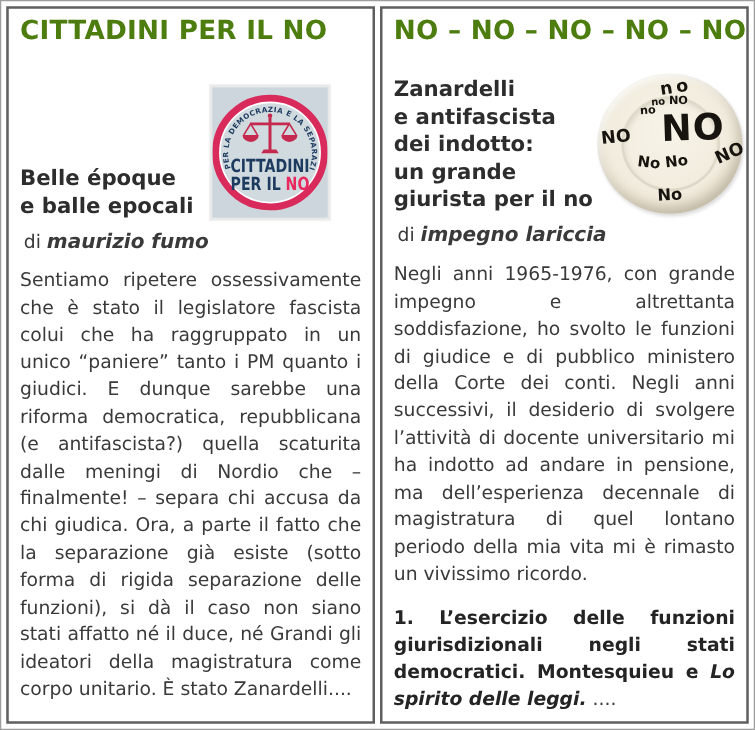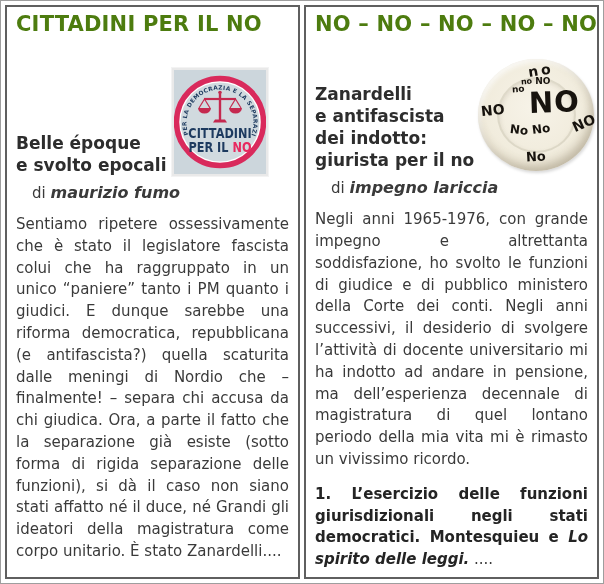--- a/index.html
+++ b/index.html
@@ -46,21 +46,21 @@
     font-size: 17px;
     font-weight: bold;
     color: #2d2d2d;
     line-height: 22px;
     padding-left: 1px;
   }
   .title-line { white-space: nowrap; }
   .byline {
     font-size: 15px;
     color: #3a3a3a;
-    margin: 6px 0 4px 17px;
+    margin: 6px 0 4px 4px;
     line-height: 22px;
   }
   .byline .author {
     font-weight: bold;
     font-style: italic;
     font-size: 16px;
   }
   .body-text {
     font-size: 15px;
     line-height: 21.8px;
@@ -130,21 +130,21 @@
 <body>
 
 <div class="page">
 
   <div class="cell">
     <div class="heading">CITTADINI PER IL NO</div>
 
     <div class="media-row">
       <div class="title-block">
         <div class="title-line">Belle époque</div>
-        <div class="title-line">e svolto epocali</div>
+        <div class="title-line">e balle epocali</div>
       </div>
 
       <div class="logo-box">
         <svg width="92" height="104" viewBox="0 0 92 104">
           <rect x="0" y="0" width="92" height="104" fill="#ccd6dc"></rect>
           <circle cx="46" cy="52" r="43.5" fill="#ffffff" stroke="#d92a5c" stroke-width="5.5"></circle>
           <circle cx="46" cy="52" r="39.5" fill="#d1dadf"></circle>
           <defs>
             <path id="ringpath" d="M 15.3 66.5 A 33.5 33.5 0 1 1 76.7 66.5" fill="none"></path>
           </defs>
@@ -175,20 +175,21 @@
   </div>
 
   <div class="cell">
     <div class="heading">NO – NO – NO – NO – NO – NO</div>
 
     <div class="media-row">
       <div class="title-block">
         <div class="title-line">Zanardelli</div>
         <div class="title-line">e antifascista</div>
         <div class="title-line">dei indotto:</div>
+        <div class="title-line">un grande</div>
         <div class="title-line">giurista per il no</div>
       </div>
 
       <div class="plate-box">
         <div class="plate"></div>
         <span class="plate-label pl-0">no</span>
         <span class="plate-label pl-1">no</span>
         <span class="plate-label pl-2">NO</span>
         <span class="plate-label pl-3">no</span>
         <span class="plate-label pl-4">NO</span>

